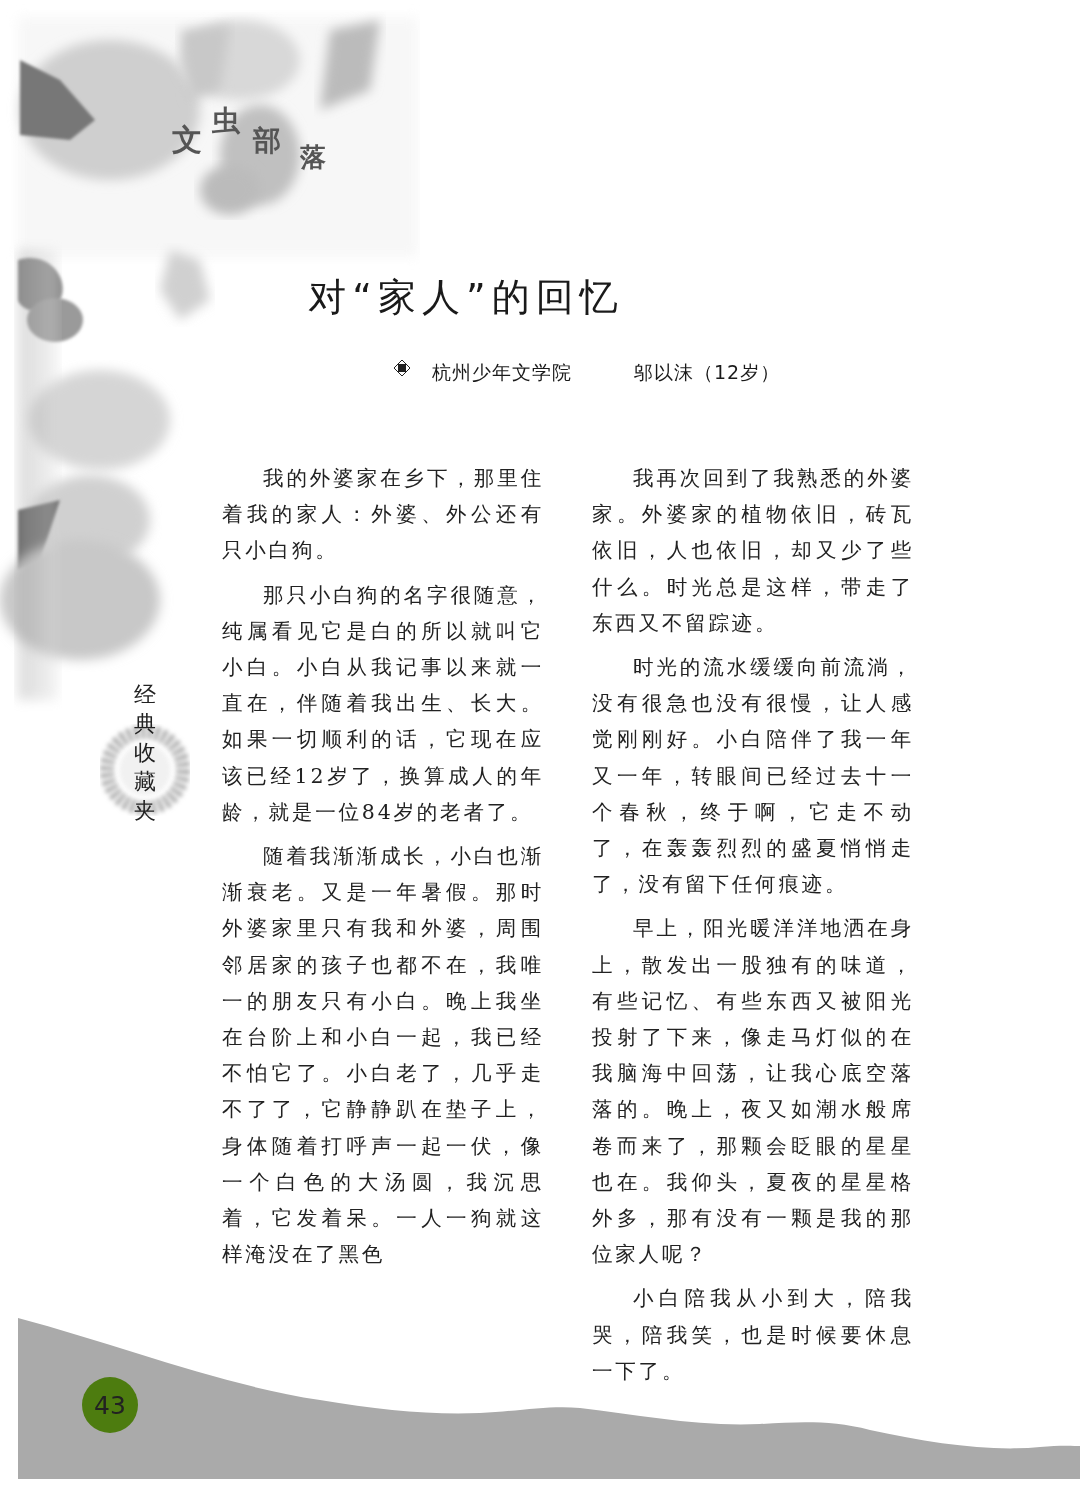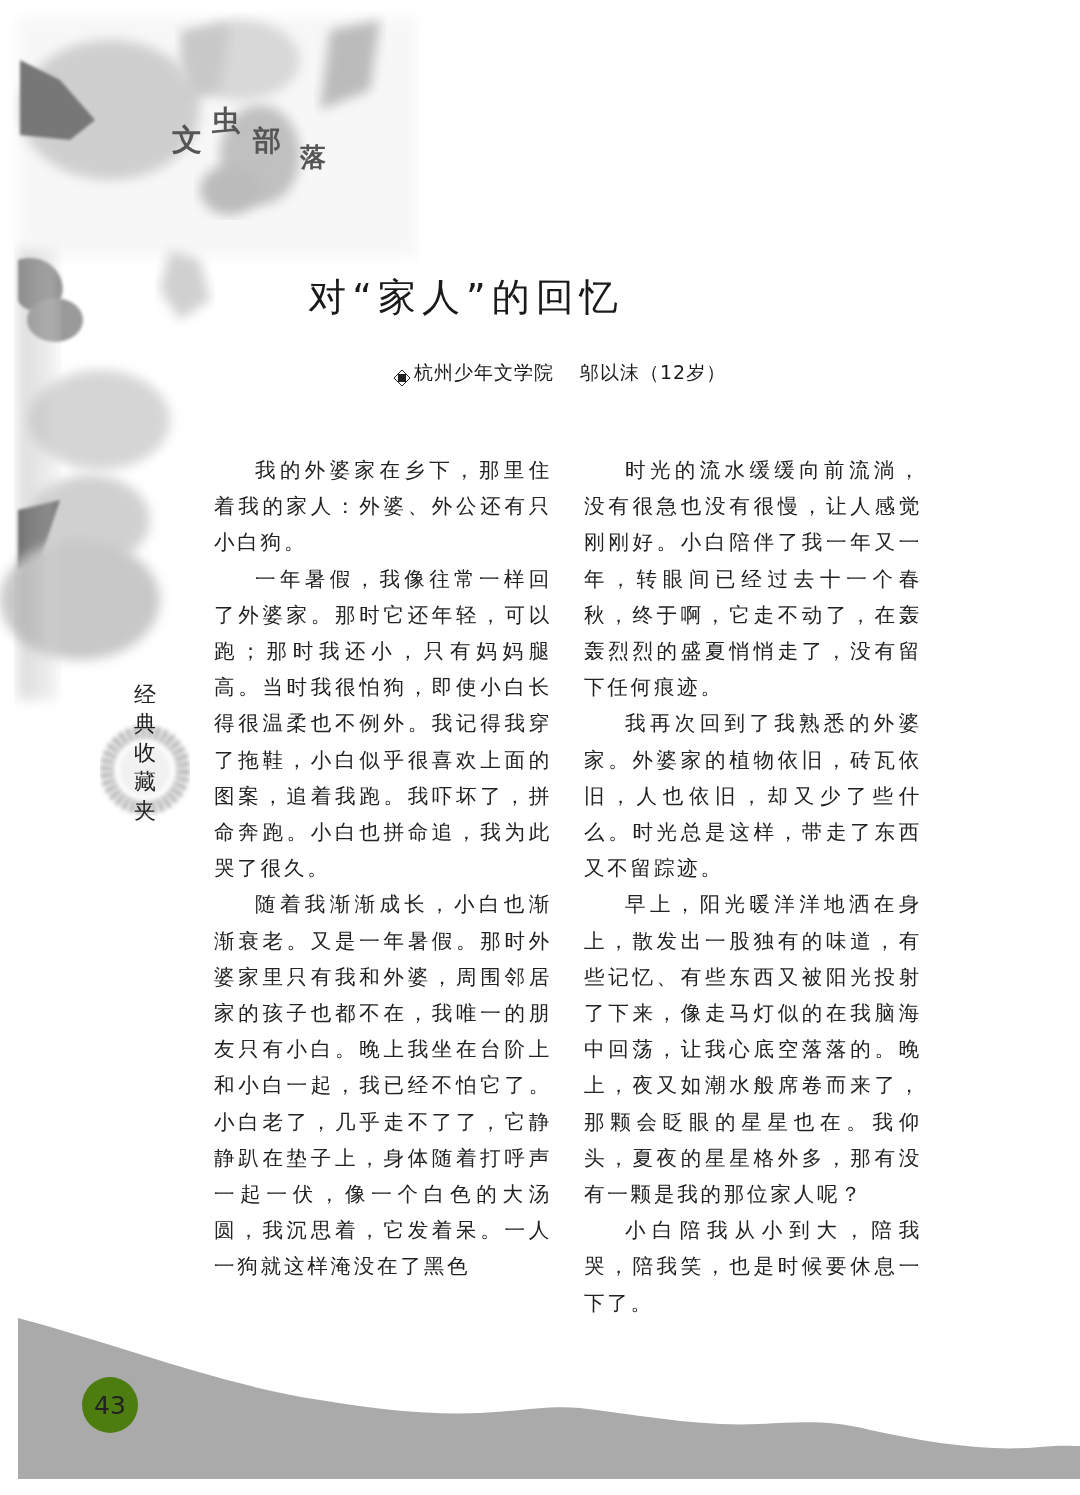--- a/index.html
+++ b/index.html
@@ -6,25 +6,25 @@
   body { width:1080px; height:1495px; position:relative; overflow:hidden;
          font-family:"DejaVu Serif","Liberation Serif",serif; color:#222; }
   .page { position:absolute; left:18px; top:17px; width:1062px; height:1462px; background:#fff; overflow:hidden; }
   
   .leaves { position:absolute; left:0; top:0; width:420px; height:1100px; pointer-events:none; }
   .column-label { position:absolute; left:150px; top:100px; width:200px; height:80px; }
   .column-label span { position:absolute; font-family:"DejaVu Sans","Liberation Sans",sans-serif; font-weight:bold; color:#555; font-size:30px; }
   .title { position:absolute; left:0; width:932px; top:272px; text-align:center;
            font-family:"DejaVu Sans","Liberation Sans",sans-serif; font-size:38px; letter-spacing:6px; color:#1a1a1a; }
   .byline { position:absolute; left:394px; top:360px; font-family:"DejaVu Sans","Liberation Sans",sans-serif;
-            font-size:19px; color:#1a1a1a; display:flex; align-items:flex-end; gap:4px; letter-spacing:1px; }
+            font-size:19px; color:#1a1a1a; display:flex; align-items:flex-start; gap:22px; letter-spacing:1px; }
   .byline .diamond { width:16px; height:16px; position:relative; }
   .byline .sep { width:18px; }
   .col { position:absolute; top:452px; width:338px; font-size:20.5px; line-height:36.2px; letter-spacing:2.8px; text-align:justify; }
-  .col p { margin:0; text-indent:2em; }
+  .col p { margin:8px; text-indent:2em; }
   .col p.cont { text-indent:0; }
   .col-left { left:214px; }
   .col-right { left:584px; }
   .sidebar-vert { position:absolute; left:100px; top:680px; width:90px; height:180px; }
   .sidebar-vert .flower { position:absolute; left:0; top:40px; width:90px; height:100px; }
   .sidebar-vert .chars { position:absolute; left:30px; top:0; width:30px; font-family:"DejaVu Sans","Liberation Sans",sans-serif;
         font-size:22px; line-height:29px; text-align:center; color:#222; }
   .wave { position:absolute; left:0; top:0; width:1080px; height:1495px; pointer-events:none; }
   .page-num { position:absolute; left:82px; top:1377px; width:56px; height:56px; border-radius:50%; background:#4d7c0f;
         display:flex; align-items:center; justify-content:center; font-family:"DejaVu Sans","Liberation Sans",sans-serif; font-size:25px; color:#222; }
@@ -79,27 +79,27 @@
     <polygon points="8,0 16,8 8,16 0,8" fill="#fff" stroke="#222" stroke-width="1"></polygon>
     <rect x="4" y="4" width="8" height="8" fill="#222"></rect>
   </svg>
   <span>杭州少年文学院</span>
   <span class="sep"></span>
   <span>邬以沫（12岁）</span>
 </div>
 
 <div class="col col-left">
   <p>我的外婆家在乡下，那里住着我的家人：外婆、外公还有只小白狗。</p>
-  <p>一年暑假，我像往常一样回了外婆家。那时它还年轻，可以跑；那时我还小，只有妈妈腿高。当时我很怕狗，即使小白长得很温柔也不例外。我记得我穿了拖鞋，小白似乎很喜欢上面的图案，追着我跑。我吓坏了，拼命奔跑。小白也拼命追，我为此哭了很久。</p>
+  <p>那只小白狗的名字很随意，纯属看见它是白的所以就叫它小白。小白从我记事以来就一直在，伴随着我出生、长大。如果一切顺利的话，它现在应该已经12岁了，换算成人的年龄，就是一位84岁的老者了。</p>
   <p>随着我渐渐成长，小白也渐渐衰老。又是一年暑假。那时外婆家里只有我和外婆，周围邻居家的孩子也都不在，我唯一的朋友只有小白。晚上我坐在台阶上和小白一起，我已经不怕它了。小白老了，几乎走不了了，它静静趴在垫子上，身体随着打呼声一起一伏，像一个白色的大汤圆，我沉思着，它发着呆。一人一狗就这样淹没在了黑色</p>
 </div>
 
 <div class="col col-right">
+  <p>我再次回到了我熟悉的外婆家。外婆家的植物依旧，砖瓦依旧，人也依旧，却又少了些什么。时光总是这样，带走了东西又不留踪迹。</p>
   <p>时光的流水缓缓向前流淌，没有很急也没有很慢，让人感觉刚刚好。小白陪伴了我一年又一年，转眼间已经过去十一个春秋，终于啊，它走不动了，在轰轰烈烈的盛夏悄悄走了，没有留下任何痕迹。</p>
-  <p>我再次回到了我熟悉的外婆家。外婆家的植物依旧，砖瓦依旧，人也依旧，却又少了些什么。时光总是这样，带走了东西又不留踪迹。</p>
   <p>早上，阳光暖洋洋地洒在身上，散发出一股独有的味道，有些记忆、有些东西又被阳光投射了下来，像走马灯似的在我脑海中回荡，让我心底空落落的。晚上，夜又如潮水般席卷而来了，那颗会眨眼的星星也在。我仰头，夏夜的星星格外多，那有没有一颗是我的那位家人呢？</p>
   <p>小白陪我从小到大，陪我哭，陪我笑，也是时候要休息一下了。</p>
 </div>
 
 <div class="sidebar-vert">
   <svg class="flower" viewBox="0 0 90 100">
     <defs>
         <filter id="fb">
           <feGaussianBlur stdDeviation="2"></feGaussianBlur>
         </filter>

